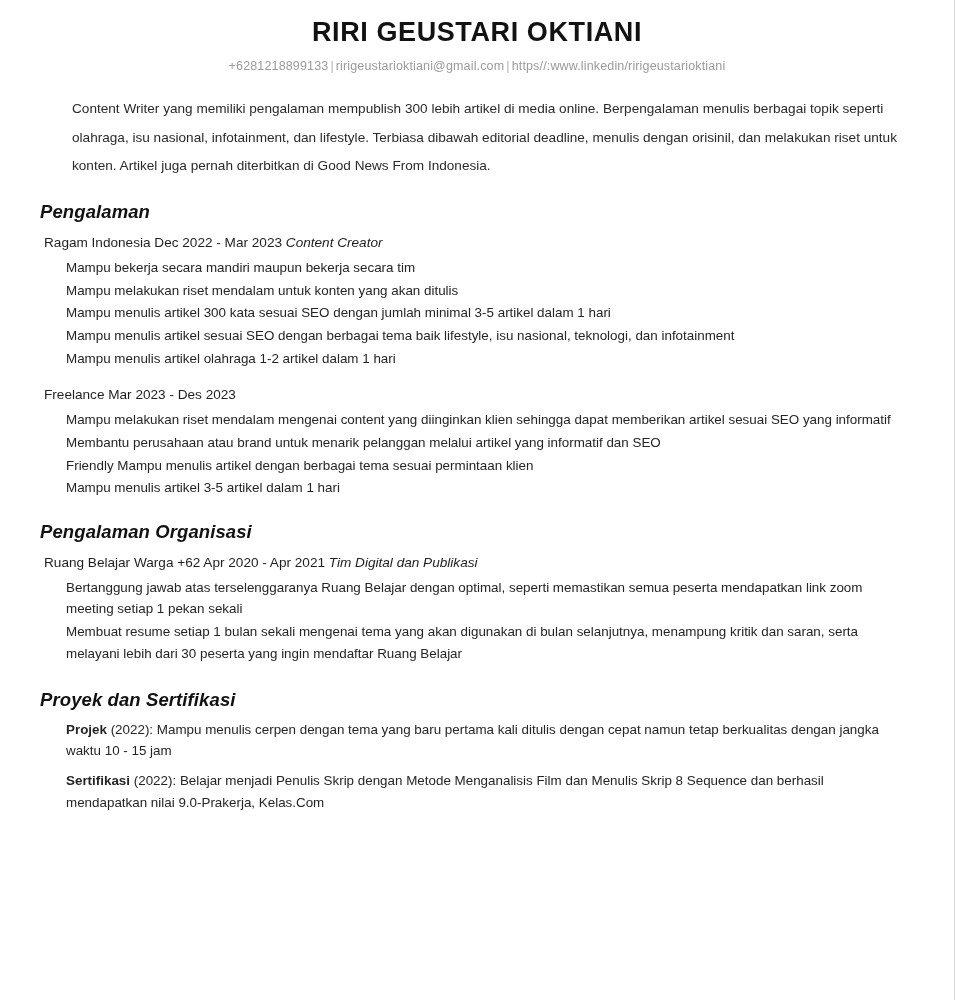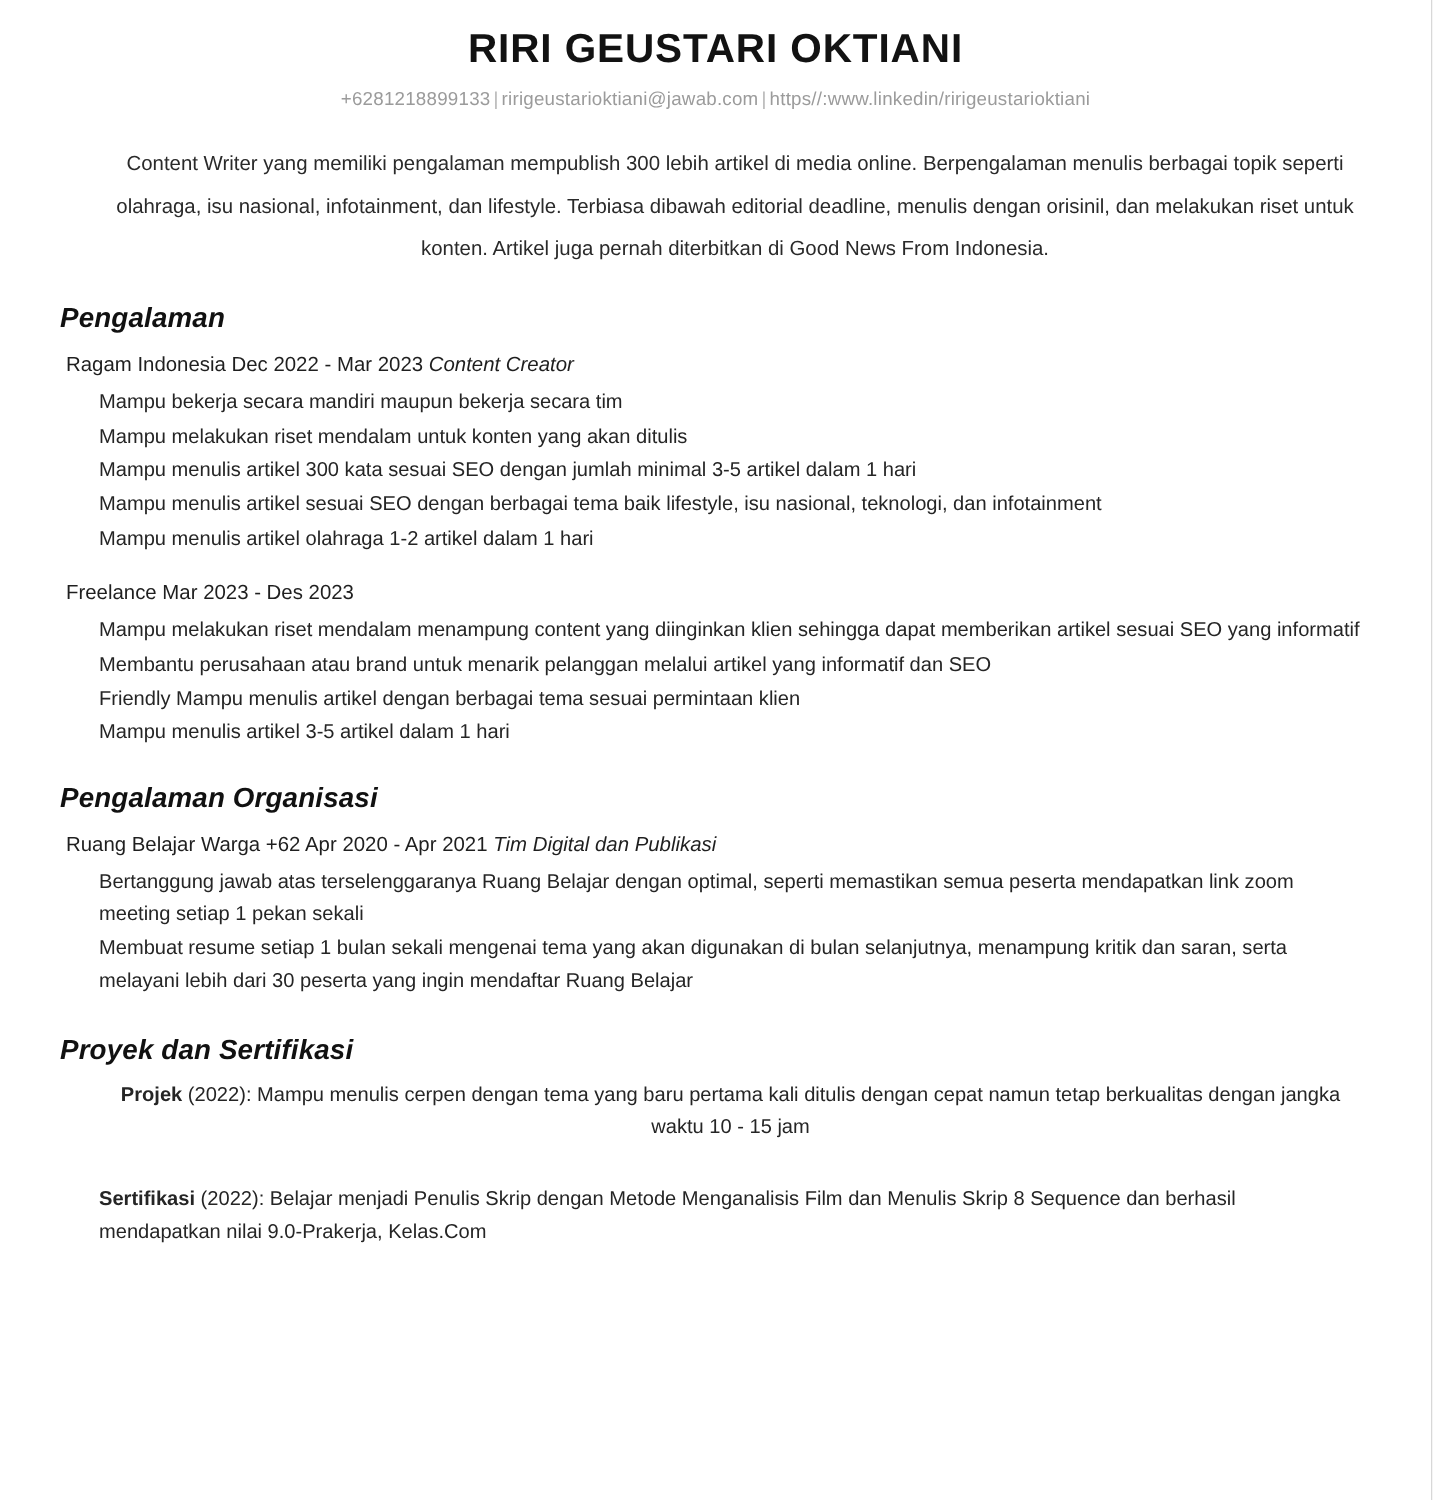--- a/index.html
+++ b/index.html
@@ -43,21 +43,21 @@
     letter-spacing: 0.15px;
   }
   .contact .sep { color: #b4b4b4; padding: 0 2px; }
 
   
   .summary {
     margin: 22px 46px 0 72px;
     font-size: 13.6px;
     line-height: 2.1;
     color: #2a2a2a;
-    text-align: center;
+    text-align: left;
   }
 
   
   .section { margin-top: 18px; }
   .section-title {
     font-size: 18.5px;
     font-weight: bold;
     color: #111111;
     margin: 0 0 8px 40px;
     letter-spacing: 0.1px;
@@ -92,31 +92,31 @@
     line-height: 1.62;
     color: #252525;
   }
   .item .lbl { font-weight: bold; }
 
   .sec-pengalaman { margin-top: 20px; }
   .sec-pengalaman .entry-second { margin-top: 14px; }
   .sec-pendidikan { margin-top: 14px; }
   .sec-organisasi { margin-top: 22px; }
   .sec-proyek { margin-top: 24px; }
-  .sec-proyek .item:first-of-type { margin-bottom: 26px; text-align: center; }
+  .sec-proyek .item:first-of-type { margin-bottom: 8px; }
 </style>
 </head>
 <body>
 
 <div class="page">
 
   <div class="header">
     <h1 class="name">RIRI GEUSTARI OKTIANI</h1>
     <div class="contact">
-      <span>+6281218899133</span><span class="sep">|</span><span>ririgeustarioktiani@jawab.com</span><span class="sep">|</span><span>https//:www.linkedin/ririgeustarioktiani</span>
+      <span>+6281218899133</span><span class="sep">|</span><span>ririgeustarioktiani@gmail.com</span><span class="sep">|</span><span>https//:www.linkedin/ririgeustarioktiani</span>
     </div>
   </div>
 
   <p class="summary">Content Writer yang memiliki pengalaman mempublish 300 lebih artikel di media online. Berpengalaman menulis berbagai topik seperti olahraga, isu nasional, infotainment, dan lifestyle. Terbiasa dibawah editorial deadline, menulis dengan orisinil, dan melakukan riset untuk konten. Artikel juga pernah diterbitkan di Good News From Indonesia.</p>
 
   <div class="section sec-pengalaman">
     <h2 class="section-title">Pengalaman</h2>
 
     <div class="entry">
       <div class="entry-head">
@@ -132,21 +132,21 @@
         <div class="bullet">Mampu menulis artikel olahraga 1-2 artikel dalam 1 hari</div>
       </div>
     </div>
 
     <div class="entry entry-second">
       <div class="entry-head">
         <span class="org">Freelance</span>
         <span class="dates"> Mar 2023 - Des 2023</span>
       </div>
       <div class="bullets">
-        <div class="bullet">Mampu melakukan riset mendalam menampung content yang diinginkan klien sehingga dapat memberikan artikel sesuai SEO yang informatif</div>
+        <div class="bullet">Mampu melakukan riset mendalam mengenai content yang diinginkan klien sehingga dapat memberikan artikel sesuai SEO yang informatif</div>
         <div class="bullet">Membantu perusahaan atau brand untuk menarik pelanggan melalui artikel yang informatif dan SEO</div>
         <div class="bullet">Friendly Mampu menulis artikel dengan berbagai tema sesuai permintaan klien</div>
         <div class="bullet">Mampu menulis artikel 3-5 artikel dalam 1 hari</div>
       </div>
     </div>
   </div>
 
 
   <div class="section sec-organisasi">
     <h2 class="section-title">Pengalaman Organisasi</h2>

